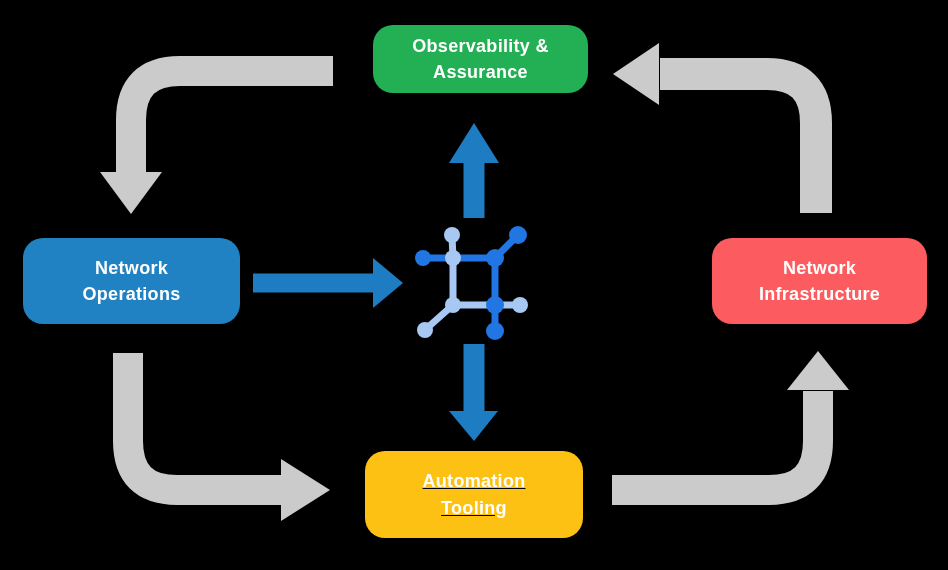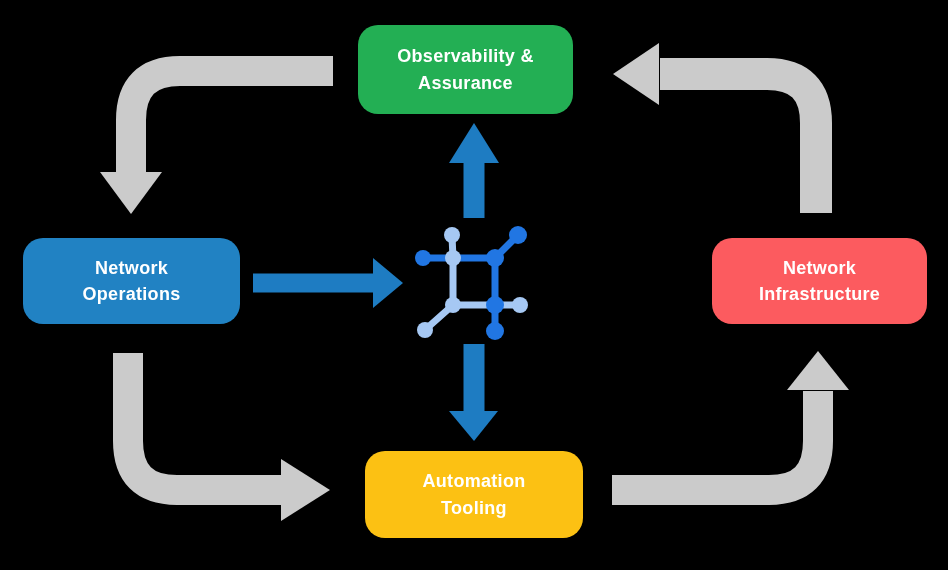--- a/index.html
+++ b/index.html
@@ -19,21 +19,21 @@
     text-align:center;
   }
   .node .label{
     color:#ffffff;
     font-size:18px;
     font-weight:600;
     line-height:1.45;
     letter-spacing:0.3px;
     white-space:pre-line;
   }
-  .node-observability{left:358px;top:25px;width:215px;height:89px;}
+  .node-observability{left:373px;top:25px;width:215px;height:68px;}
   .node-operations{left:23px;top:238px;width:217px;height:86px;}
   .node-infrastructure{left:712px;top:238px;width:215px;height:86px;}
   .node-tooling{left:365px;top:451px;width:218px;height:87px;}
 </style>
 </head>
 <body>
 
 <div class="canvas" style="background-color: rgb(0, 0, 0);">
 
   <svg class="arrow-layer" viewBox="0 0 948 570" xmlns="http://www.w3.org/2000/svg">
@@ -116,18 +116,18 @@
   <div class="node node-operations" style="background-color: rgb(33, 130, 195);">
     <span class="label" style="color: rgb(255, 255, 255);">Network
 Operations</span>
   </div>
 
   <div class="node node-infrastructure" style="background-color: rgb(252, 91, 95);">
     <span class="label" style="color: rgb(255, 255, 255);">Network
 Infrastructure</span>
   </div>
 
-  <div class="node node-tooling" style="background-color: rgb(252, 193, 19);">
+  <div class="node node-tooling" style="background-color: rgb(252, 193, 19); text-decoration: underline;">
     <span class="label" style="color: rgb(255, 255, 255);">Automation
 Tooling</span>
   </div>
 
 </div>
 
 </body></html>

